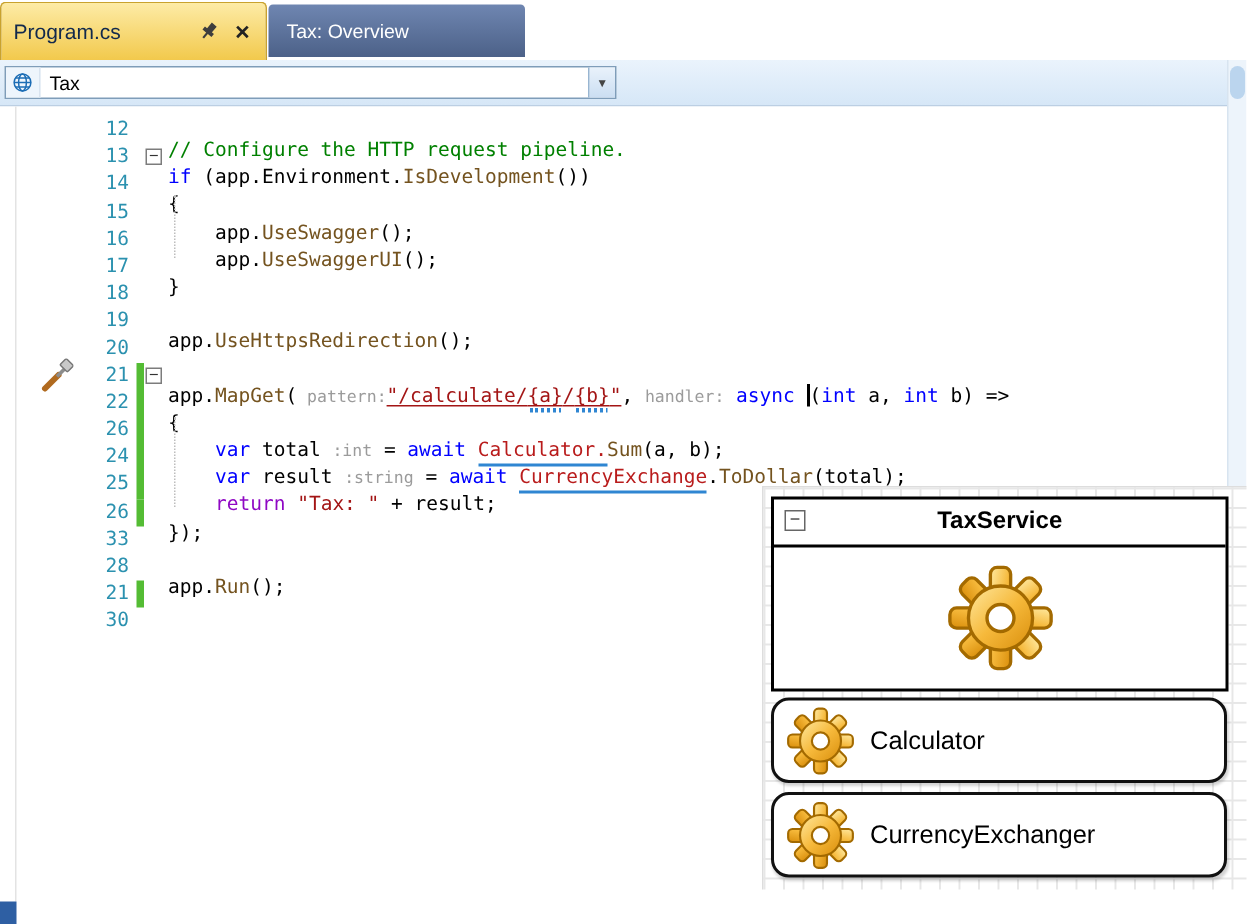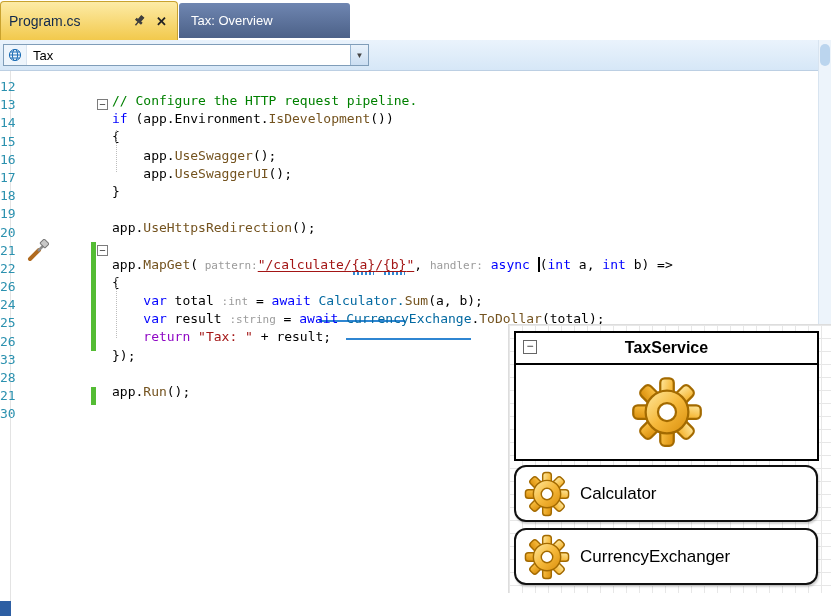--- a/index.html
+++ b/index.html
@@ -15,36 +15,36 @@
     padding:0 8px;gap:8px}
   .tab-active .tab-label{font-weight:normal;font-size:14px;color:#12294C;flex:1}
   .tab-close{font-size:13px;font-weight:bold;color:#222;padding:0 2px}
   .tab-inactive{left:179px;top:3px;width:171px;height:35px;
     background:linear-gradient(#6F86B1,#4C6188);border-radius:3px 3px 0 0;padding:0 12px}
   .tab-inactive .tab-label{color:#fff;font-size:13px}
 
   
   .navbar{position:absolute;left:0;top:40px;width:818px;height:31px;
     background:linear-gradient(#EAF3FC,#D6E7F7);border-bottom:1px solid #BCCFE3;box-sizing:border-box}
-  .dropdown{position:absolute;left:3px;top:4px;width:366px;height:22px;background:#fff;
+  .dropdown{position:absolute;left:3px;top:4px;width:408px;height:22px;background:#fff;
     border:1px solid #7F9DB9;display:flex;align-items:stretch;box-sizing:border-box}
   .globe-box{width:22px;display:flex;align-items:center;justify-content:center;
     background:#EEF5FC;border-right:1px solid #D9E4F0}
   .dd-label{padding-left:6px;font-size:13px;color:#000;flex:1;display:flex;align-items:center}
   .dd-arrow{width:17px;display:flex;align-items:center;justify-content:center;font-size:8px;color:#444;
     background:linear-gradient(#E9F2FB,#CBDEF2);border-left:1px solid #98B5D1;cursor:pointer}
 
   
   .editor{position:absolute;left:0;top:71px;width:831px;height:545px;background:#fff}
   .margin-line{position:absolute;left:10px;top:0;height:530px;width:1px;background:#E3E3E3}
   .hammer{position:absolute;left:25px;top:168px;width:24px;height:24px;cursor:pointer}
   #code-lines{position:absolute;left:0;top:7px;width:825px;
     font-family:"DejaVu Sans Mono","Liberation Mono",monospace;font-size:13px}
   .code-row{position:relative;height:18.2px}
-  .line-num{position:absolute;left:0;top:0;width:86px;text-align:left;color:#2B91AF;
+  .line-num{position:absolute;left:0;top:0;width:86px;text-align:right;color:#2B91AF;
     font-size:13px;line-height:18.2px}
   .change-bar{position:absolute;left:91px;top:0;width:5px;height:18.2px;background:#54BC34}
   .fold-box{position:absolute;left:97px;top:3px;width:11px;height:11px;border:1px solid #7C7C7C;
     background:#fff;color:#333;font-size:11px;line-height:9px;text-align:center;box-sizing:border-box;
     font-family:"Liberation Sans",sans-serif;cursor:pointer}
   .code-text{position:absolute;left:112px;top:14px;white-space:pre;line-height:18.2px;color:#000}
   .indent-guide{position:absolute;width:1px;border-left:1px dotted #BDBDBD}
   .g1{left:116px;top:59px;height:42px}
   .g2{left:116px;top:207px;height:60px}
 
@@ -52,21 +52,21 @@
   .tok-plain{color:#000}
   .tok-comment{color:#008000}
   .tok-kw{color:#0000FF}
   .tok-kwctrl{color:#8F08C4}
   .tok-method{color:#74531F}
   .tok-str{color:#A31515}
   .tok-strlink{color:#A31515;text-decoration:underline;text-underline-offset:2px}
   .tok-strparam{color:#A31515;text-decoration:underline;text-underline-offset:2px;position:relative}
   .tok-strparam::after{content:"";position:absolute;left:1px;right:1px;bottom:-3px;height:3px;
     background:repeating-linear-gradient(90deg,#2F86D2 0 2px,transparent 2px 4px)}
-  .tok-typeu{color:#0369a1;border-bottom:2.5px solid #2F86D2;padding-bottom:12px}
+  .tok-typeu{color:#b91c1c;border-bottom:2.5px solid #2F86D2;padding-bottom:1px}
   .tok-hint{color:#9B9B9B;font-size:11px}
   .tok-caret{display:inline-block;width:2px;height:15px;background:#000;vertical-align:-3px}
 
   
   .vscroll{position:absolute;right:0;top:40px;width:13px;height:284px;background:#EDF4FB;
     border-left:1px solid #D8E4F0;box-sizing:border-box}
   .vthumb{position:absolute;left:1px;top:4px;width:10px;height:22px;background:#BBD5EE;border-radius:5px}
   .corner-blue{position:absolute;left:0;top:601px;width:11px;height:15px;background:#2E5FA3}
 
   

